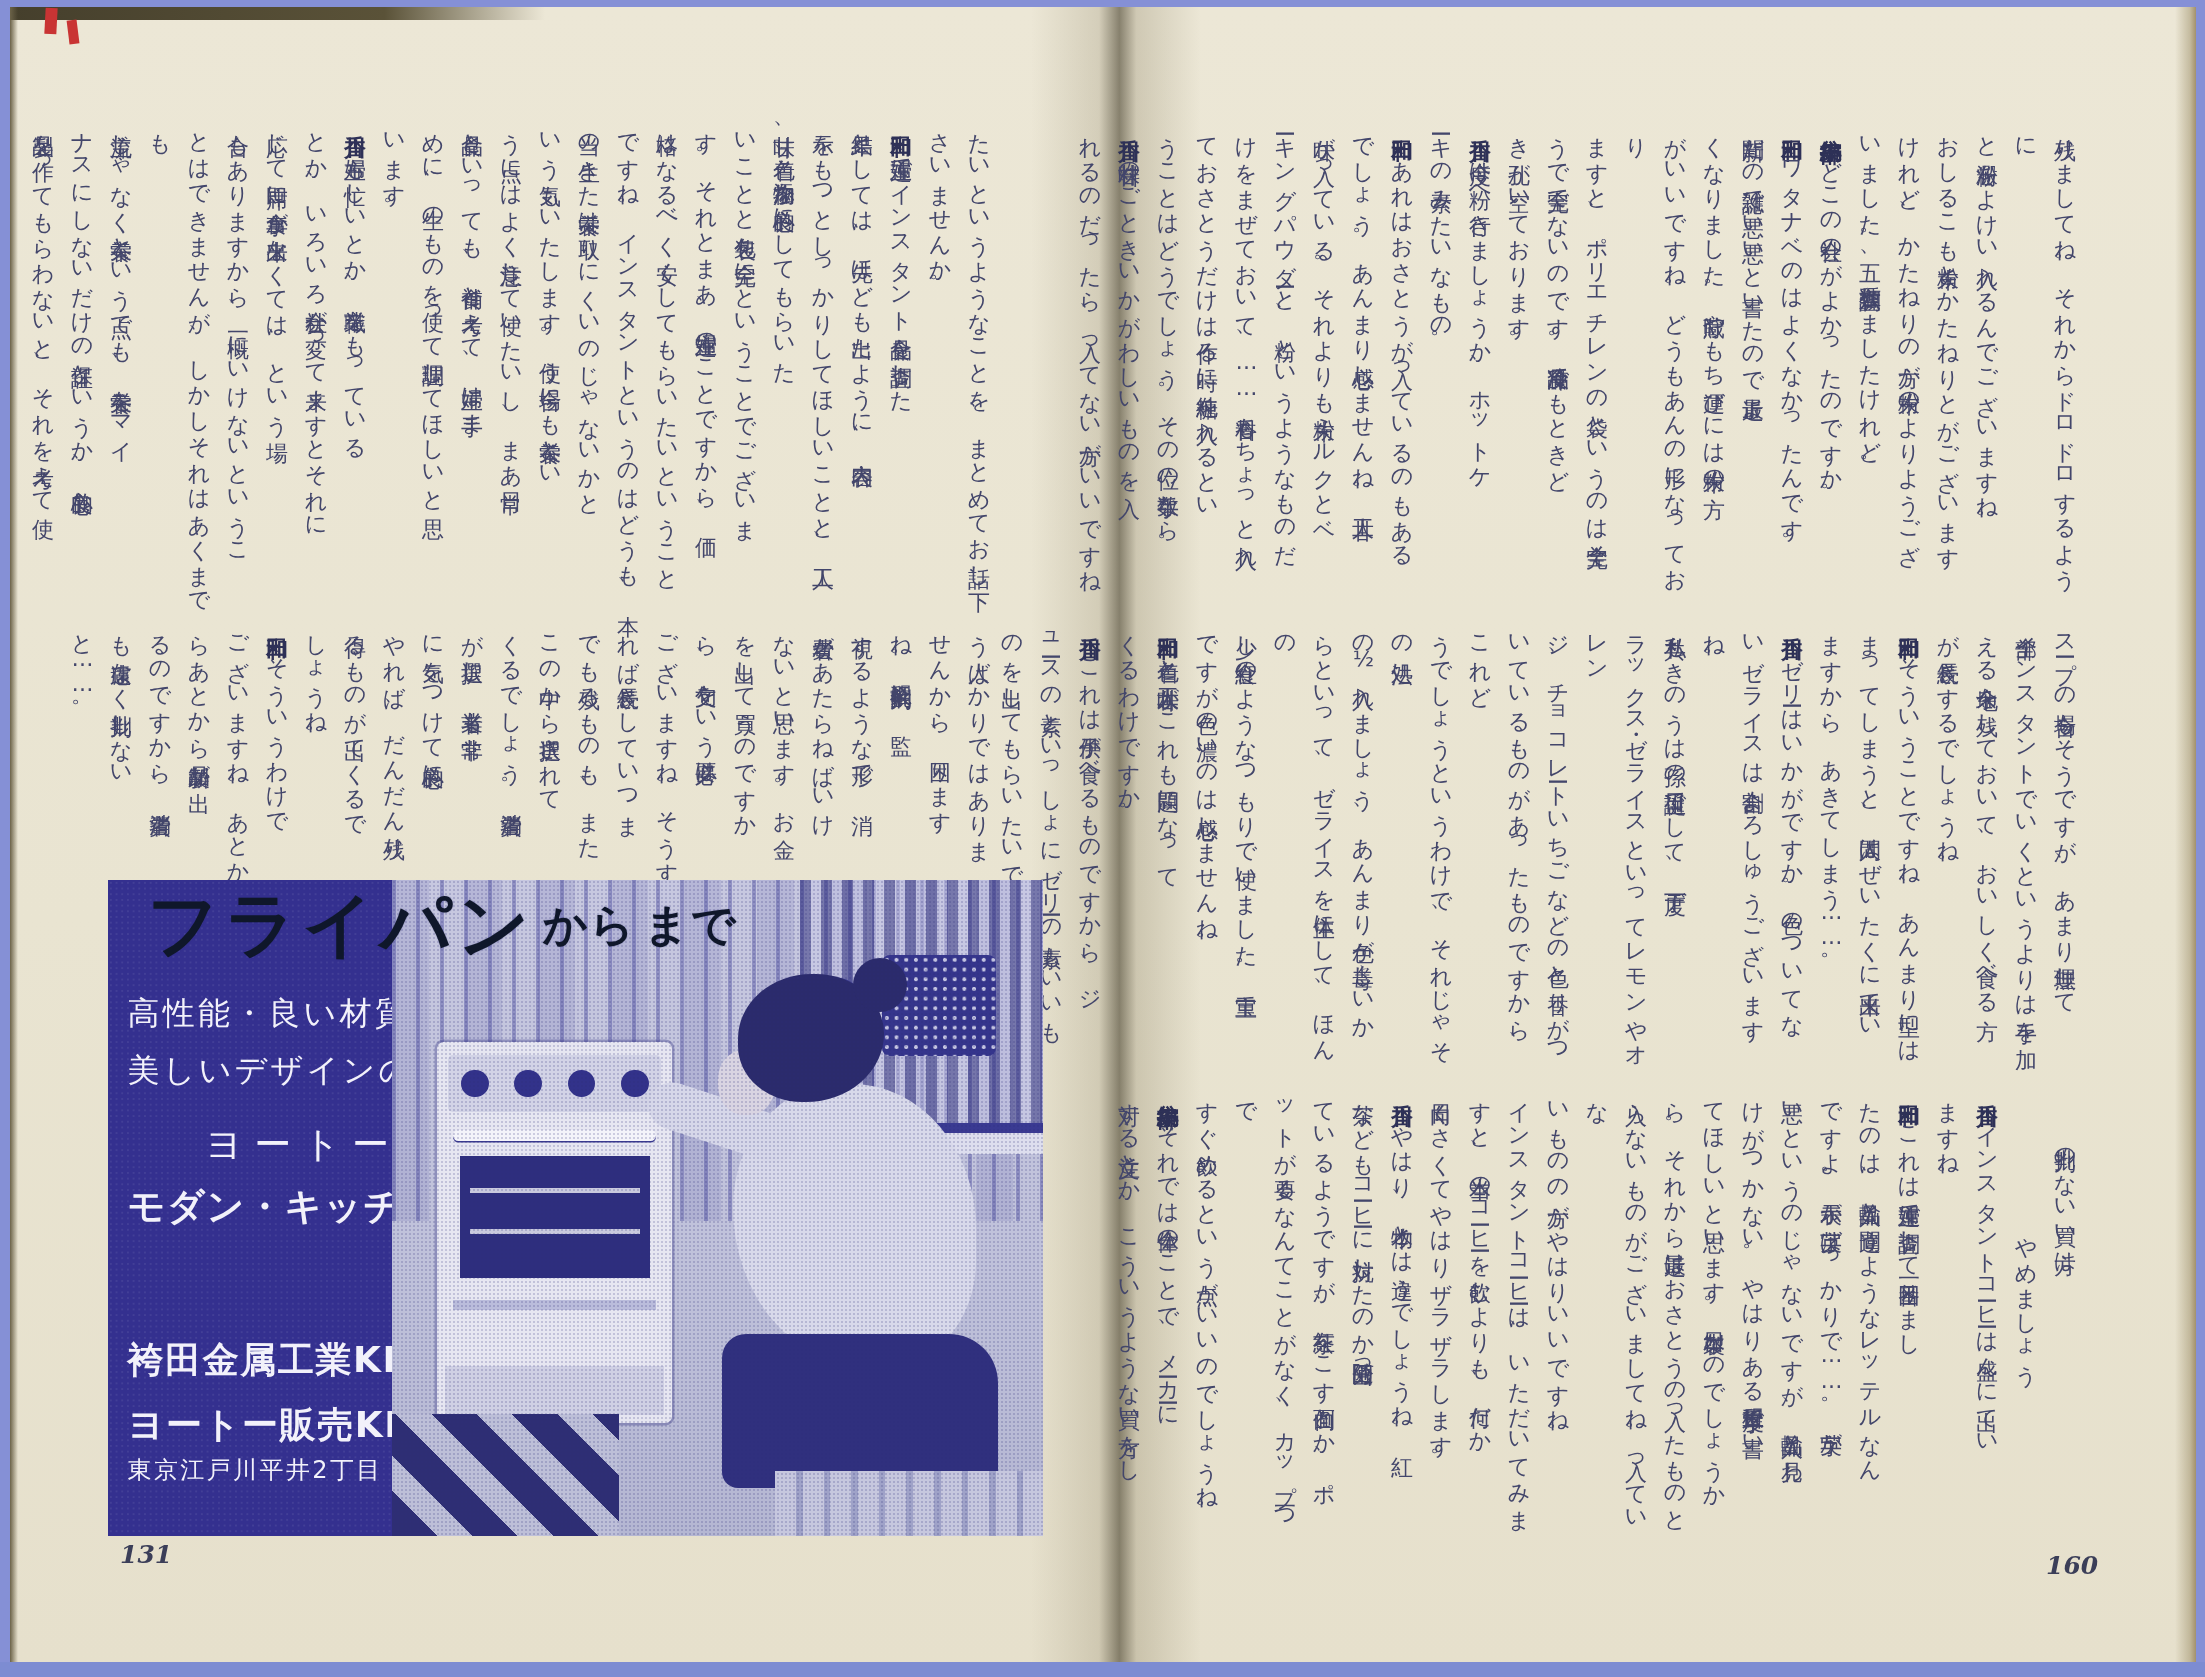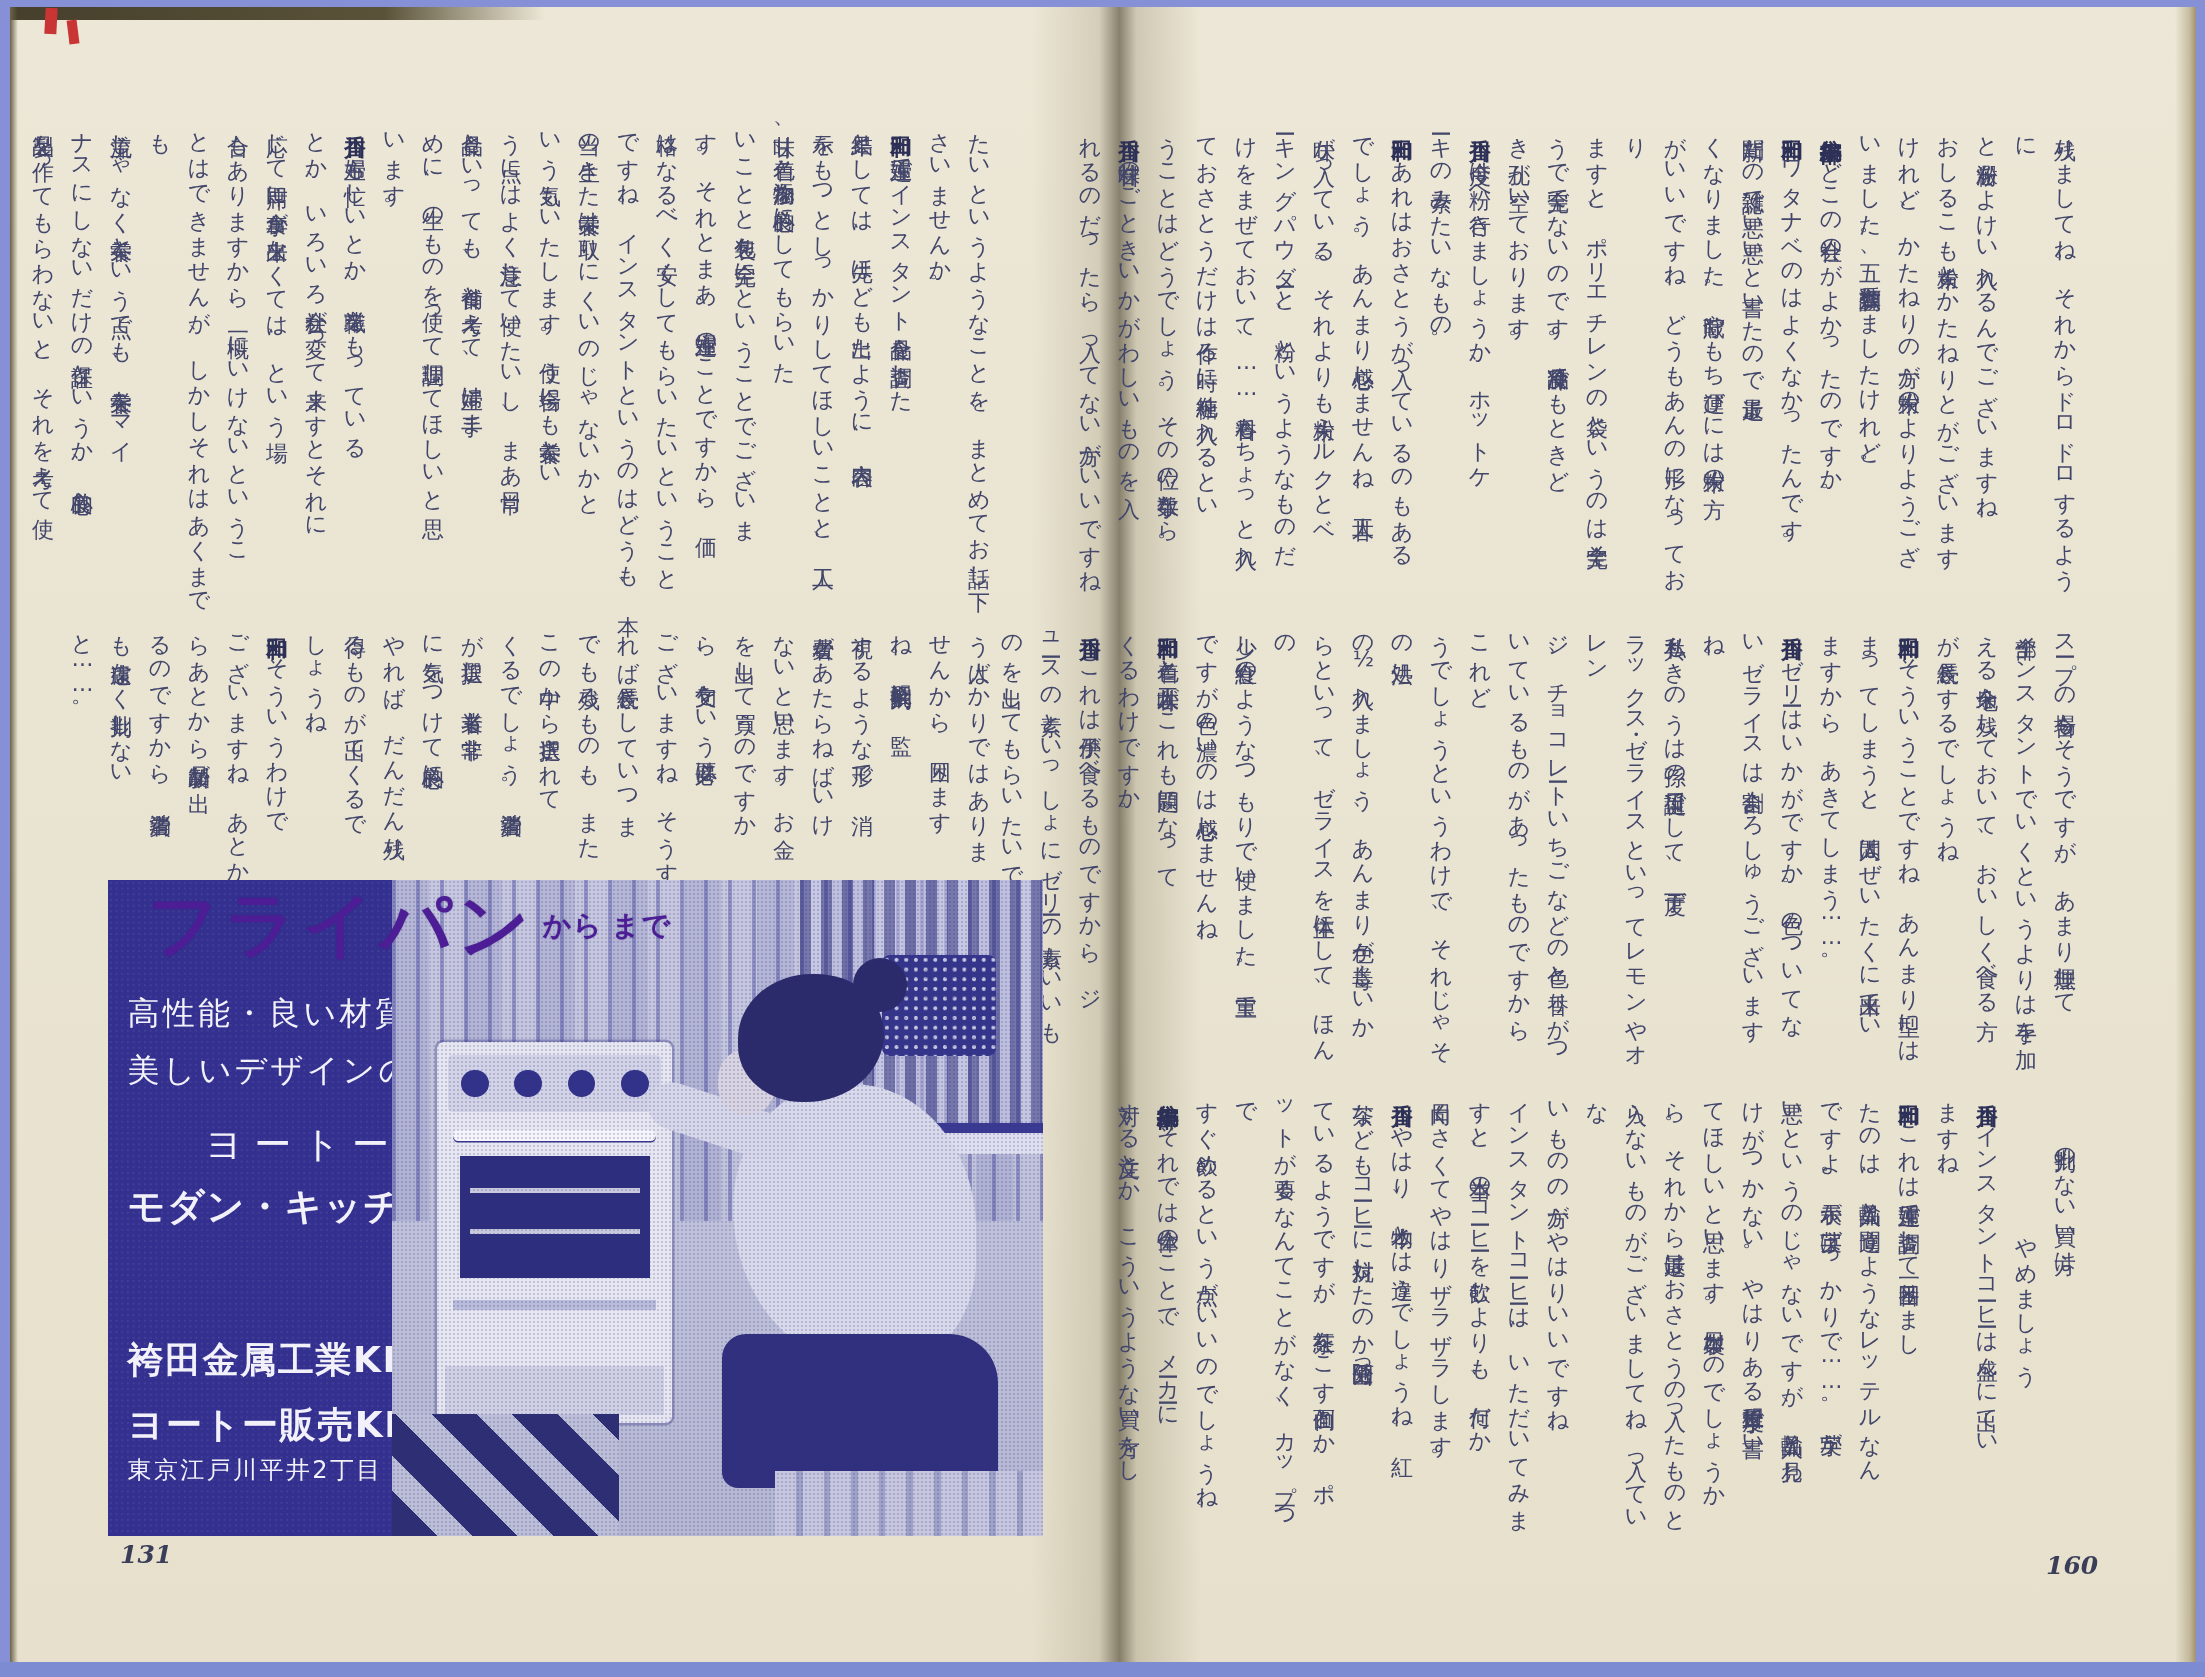--- a/index.html
+++ b/index.html
@@ -49,24 +49,24 @@
       #34308f;background-size:5.7px 5.7px;color:#f2f1fa;}
   .ad-copy{position:absolute;left:19.5px;width:260px;letter-spacing:3.2px;white-space:nowrap;}
   .ad-line1{top:112px;font-size:32px;}
   .ad-line2{top:169px;font-size:32px;}
   .ad-brand{top:240px;left:97px;font-size:37px;letter-spacing:11.4px;}
   .ad-product{top:302px;font-size:37px;font-weight:700;letter-spacing:1.6px;}
   .ad-co1{top:456px;font-size:36px;font-weight:700;letter-spacing:1.6px;}
   .ad-co2{top:521px;font-size:36px;font-weight:700;letter-spacing:1.6px;}
   .ad-addr{top:574px;font-size:24px;letter-spacing:2.4px;}
   .ad-headline{position:absolute;left:39px;top:1.6px;height:88px;width:884px;
-    display:flex;align-items:center;gap:8px;color:#4c1d95;white-space:nowrap;z-index:5;
+    display:flex;align-items:center;gap:8px;color:#0f172a;white-space:nowrap;z-index:5;
     text-shadow:0 0 1.6px rgba(40,40,110,.4);}
   .ad-headline .xl{font-size:71px;font-weight:700;letter-spacing:4.9px;}
-  .ad-headline .s{font-size:28px;font-weight:700;letter-spacing:1.6px;}
+  .ad-headline .s{font-size:44px;font-weight:700;letter-spacing:1.6px;}
 
   
   .photo{position:absolute;left:284px;top:0;width:651px;height:656px;overflow:hidden;
     background:linear-gradient(180deg,#c7c8e0 0%,#bfc1da 60%,#b4b6d2 100%);}
   .photo:after{content:"";position:absolute;inset:0;
     background:radial-gradient(rgba(45,45,120,.20) 0.8px,transparent 1.2px);
     background-size:4px 4px;pointer-events:none;}
   .curtain{position:absolute;left:0;top:0;width:100%;height:341px;
     background:
       repeating-linear-gradient(90deg,rgba(58,58,150,.38) 0 4px,rgba(58,58,150,0) 4px 24px),

